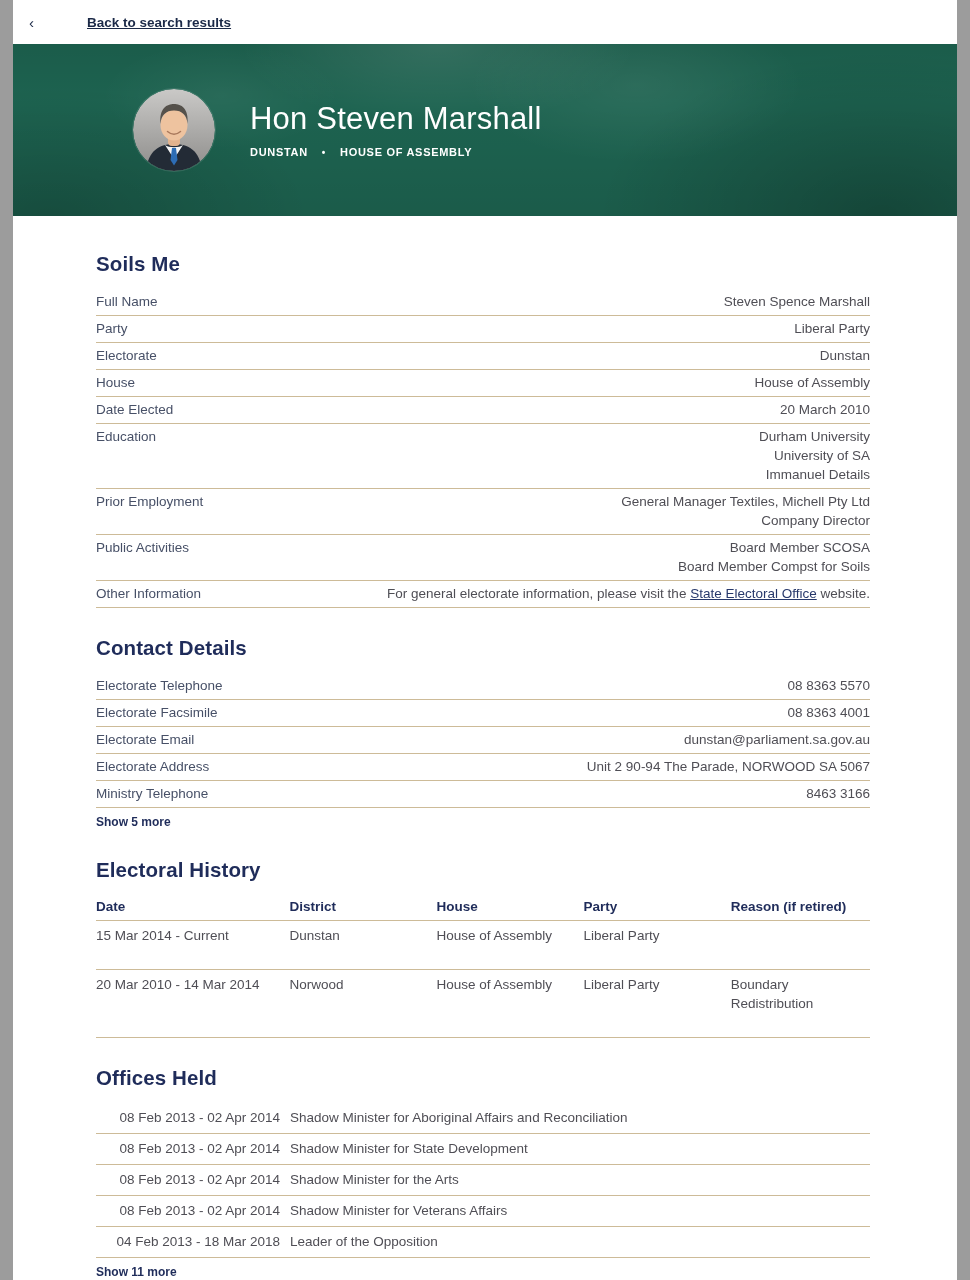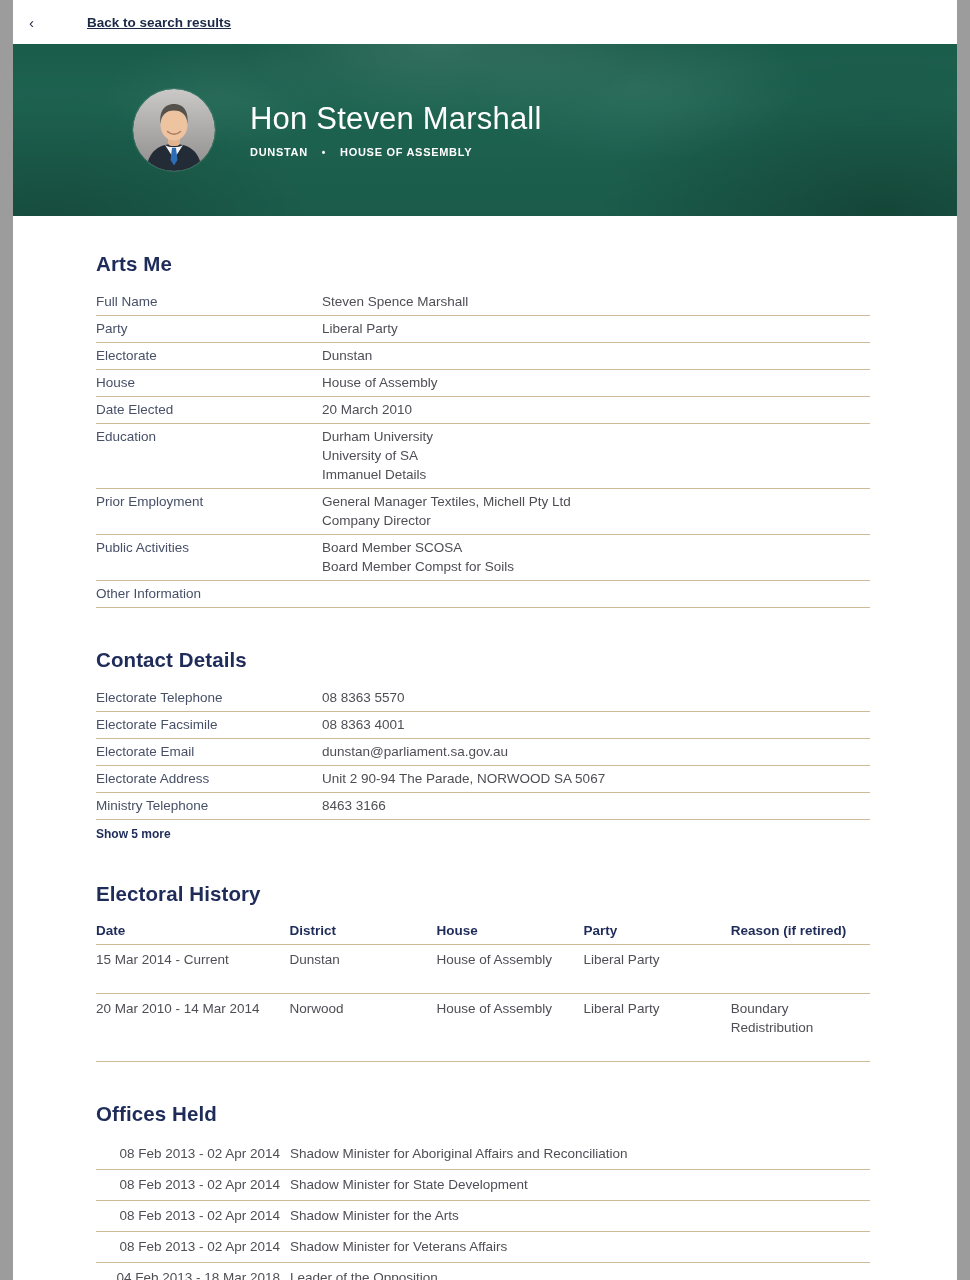--- a/index.html
+++ b/index.html
@@ -45,27 +45,27 @@
   }
   .avatar{ width:82px; height:82px; border-radius:50%; overflow:hidden; flex:0 0 82px;
            box-shadow:0 0 0 1px rgba(255,255,255,0.12); }
   .hero-text{ margin-left:35px; color:#fff; }
   .member-name{ font-size:31px; font-weight:400; letter-spacing:0.2px; line-height:1.1; }
   .member-meta{ margin-top:10px; font-size:11px; font-weight:700; letter-spacing:0.7px;
                 display:flex; align-items:center; gap:14px; }
   .member-meta .bullet{ font-size:10px; }
   
   .main{ padding:36px 87px 0 83px; }
-  .section{ margin-top:40px; }
+  .section{ margin-top:28px; }
   .section:first-child{ margin-top:0; }
   .section h2{ margin:0 0 13px; font-size:20.5px; font-weight:700; color:var(--navy); letter-spacing:0.1px; }
   .kv-row{ display:flex; border-bottom:1px solid var(--divider); padding:3px 0 4px;
            font-size:13.5px; line-height:19px;gap:32px; }
   .kv-label{ flex:0 0 194px; color:var(--label); padding-right:10px; }
-  .kv-value{ flex:1; color:var(--value); }
+  .kv-value{ flex:1; color:var(--value);text-align:right; }
   .kv-value a{ color:var(--link); text-decoration:underline; cursor:pointer; }
   .show-more{ display:inline-block; margin-top:7px; font-size:12px; font-weight:700;
               color:var(--navy); cursor:pointer; }
   
   .th-row{ display:flex; font-weight:700; color:var(--navy); border-bottom:1px solid var(--divider);
            padding:4px 0 6px; font-size:13.5px; }
   .t-row{ display:flex; border-bottom:1px solid var(--divider); padding:5px 0 24px;
           font-size:13.5px; color:var(--value); line-height:19px; }
   .col-1{ flex:0 0 25%; padding-right:8px; }
   .col-2{ flex:0 0 19%; padding-right:8px; }
@@ -120,21 +120,21 @@
         <span>DUNSTAN</span>
         <span class="bullet">•</span>
         <span>HOUSE OF ASSEMBLY</span>
       </div>
     </div>
   </div>
 
   <div class="main">
 
     <div class="section">
-      <h2>Arts Me</h2>
+      <h2>Soils Me</h2>
 
       <div class="kv-row">
         <div class="kv-label">Full Name</div>
         <div class="kv-value">Steven Spence Marshall</div>
       </div>
       <div class="kv-row">
         <div class="kv-label">Party</div>
         <div class="kv-value">Liberal Party</div>
       </div>
       <div class="kv-row">
@@ -166,20 +166,21 @@
       </div>
       <div class="kv-row">
         <div class="kv-label">Public Activities</div>
         <div class="kv-value">
           <div>Board Member SCOSA</div>
           <div>Board Member Compst for Soils</div>
         </div>
       </div>
       <div class="kv-row">
         <div class="kv-label">Other Information</div>
+        <div class="kv-value"><span>For general electorate information, please visit the </span><a>State Electoral Office</a><span> website.</span></div>
       </div>
     </div>
 
     <div class="section">
       <h2>Contact Details</h2>
 
       <div class="kv-row">
         <div class="kv-label">Electorate Telephone</div>
         <div class="kv-value">08 8363 5570</div>
       </div>

